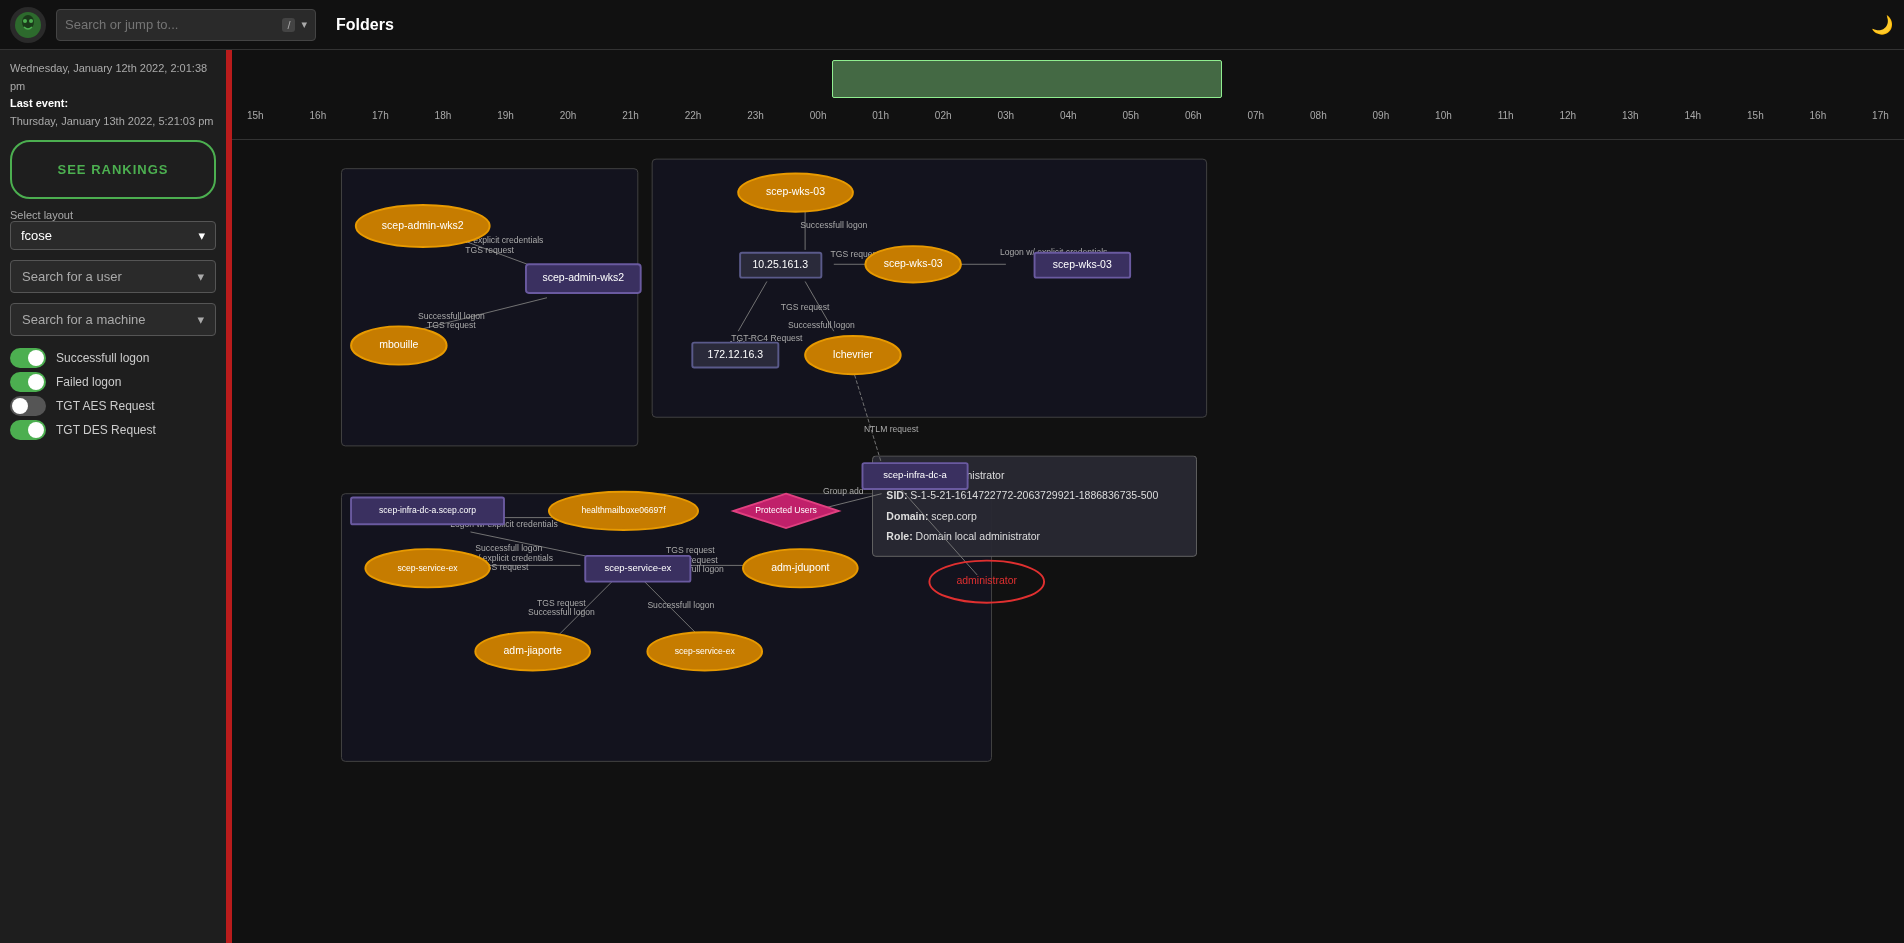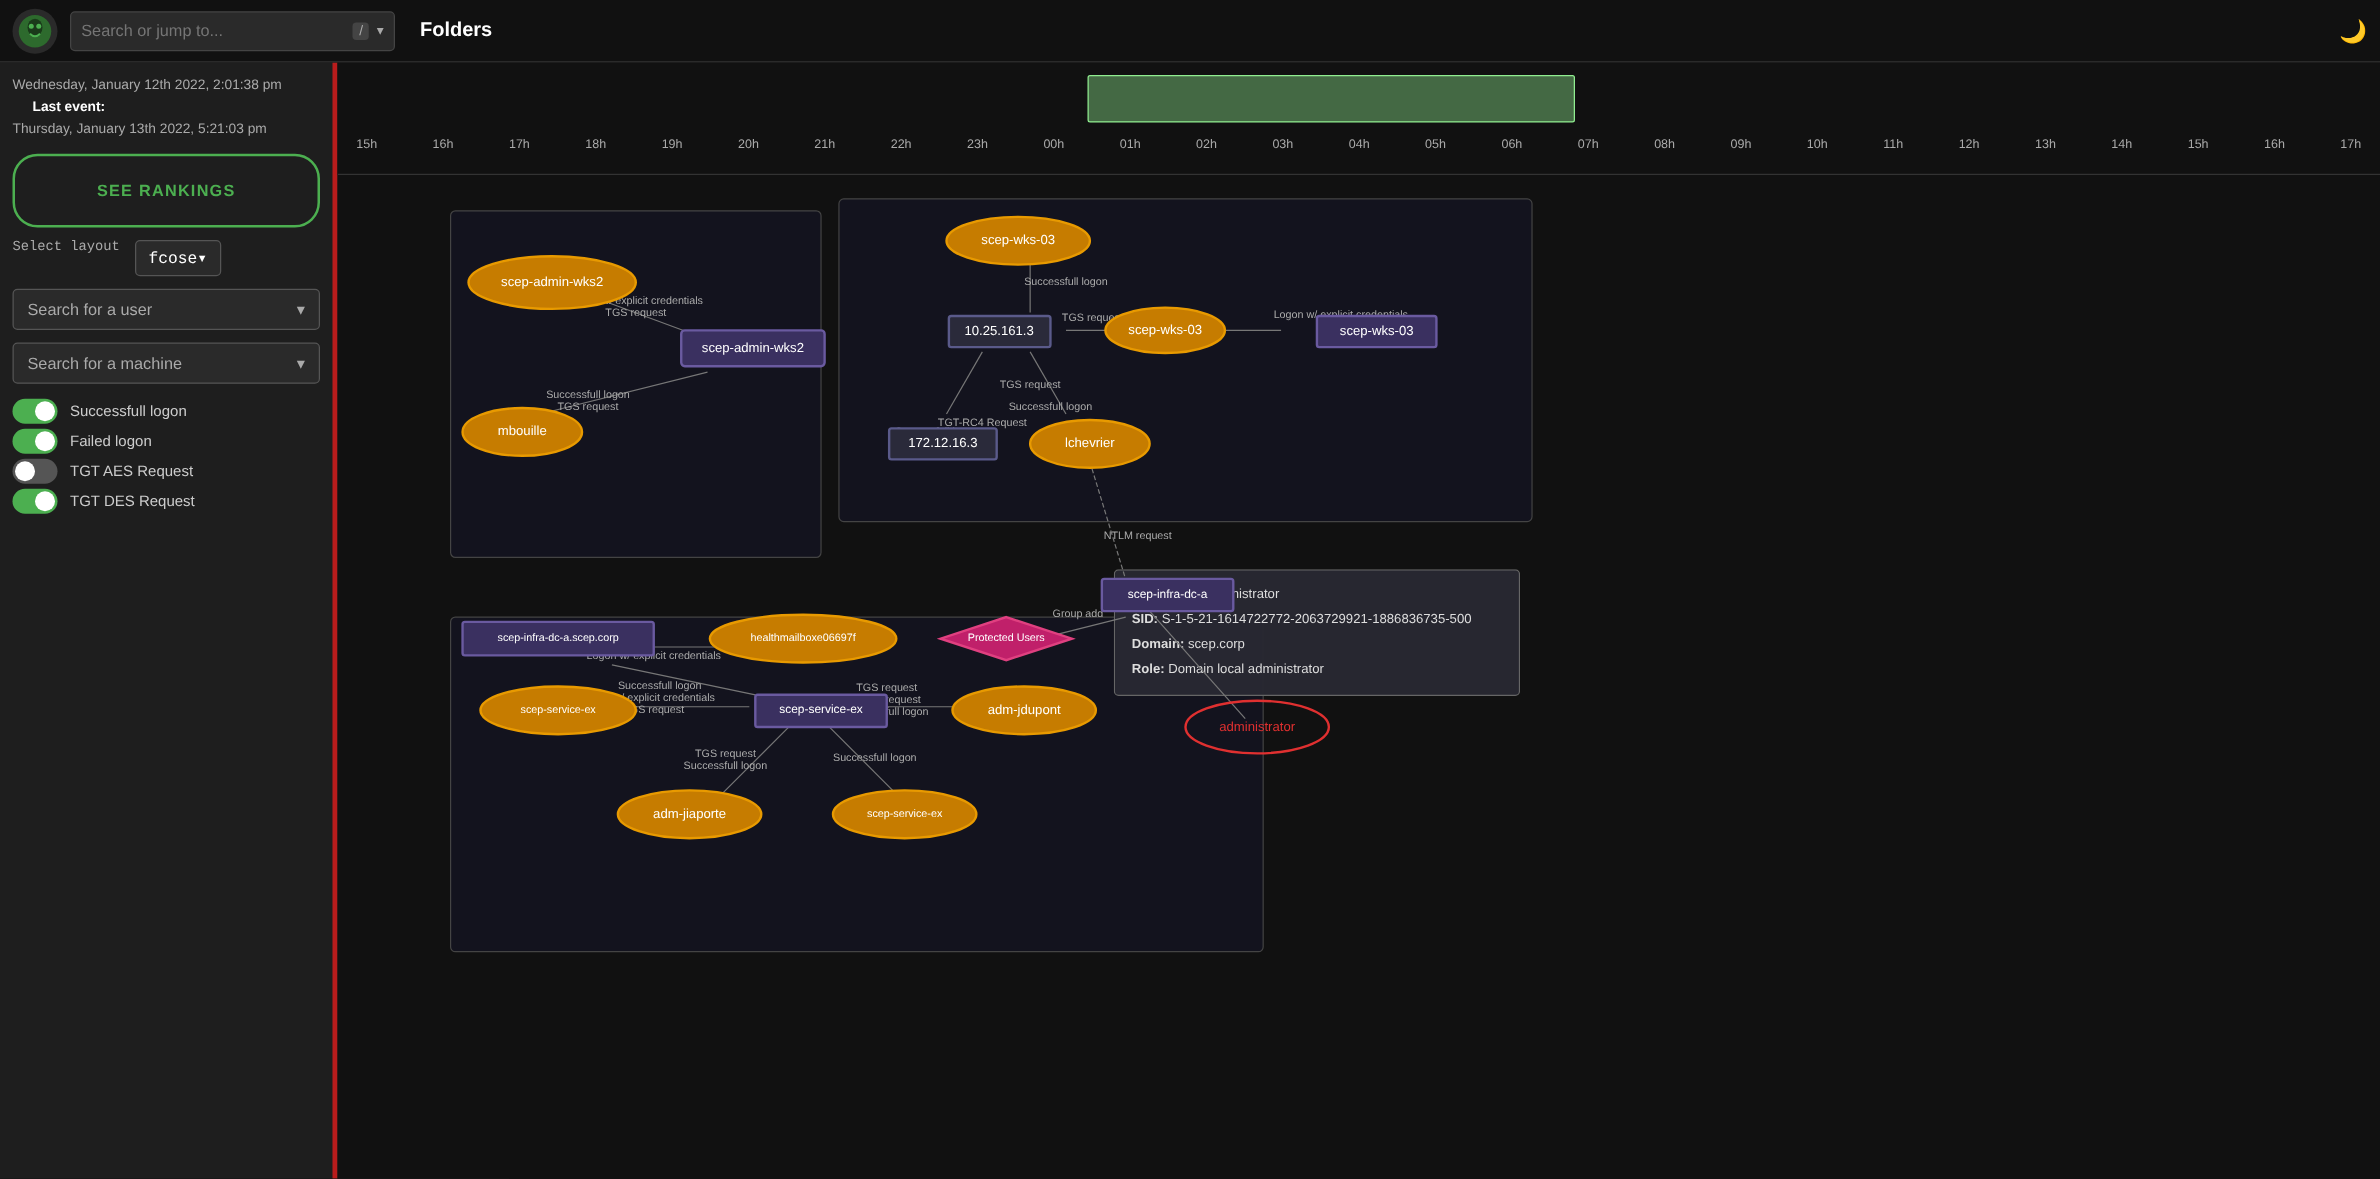--- a/index.html
+++ b/index.html
@@ -14,26 +14,26 @@
     .search-bar-slash { background: #444; color: #aaa; padding: 1px 5px; border-radius: 3px; font-size: 11px; }
     .search-bar-chevron { color: #aaa; font-size: 11px; }
     .topbar-folders { color: #fff; font-weight: 600; font-size: 16px; padding-left: 10px; }
     .topbar-right { margin-left: auto; display: flex; align-items: center; gap: 10px; }
     .moon-icon { color: #aaa; font-size: 18px; }
 
     
     .main-layout { display: flex; flex: 1; overflow: hidden; }
 
     
-    .sidebar { width: 270px; background: #1e1e1e; border-right: 4px solid #b91c1c; display: flex; flex-direction: column; padding: 10px; gap: 10px; flex-shrink: 0; overflow-y: auto; }
+    .sidebar { width: 232px; background: #1e1e1e; border-right: 6px solid #b91c1c; display: flex; flex-direction: column; padding: 10px; gap: 10px; flex-shrink: 0; overflow-y: auto; }
     .sidebar-datetime { color: #aaa; font-size: 11px; line-height: 1.6; }
-    .sidebar-datetime strong { color: #fff; font-size: 11px; margin-left: 16px; }
+    .sidebar-datetime strong { color: #fff; font-size: 11px; }
     .see-rankings-btn { background: transparent; border: 2px solid #4caf50; color: #4caf50; border-radius: 20px; padding: 20px 0; text-align: center; font-weight: 700; font-size: 13px; cursor: pointer; letter-spacing: 1px; }
 
-    .layout-select-wrap { display: flex; gap: 12px; font-family: Liberation Mono, monospace; }
+    .layout-select-wrap { display: flex; flex-direction: column; gap: 0; }
     .layout-label { color: #aaa; font-size: 11px; }
     .select-box { background: #2a2a2a; border: 1px solid #555; border-radius: 4px; color: #fff; padding: 6px 10px; font-size: 13px; display: flex; align-items: center; justify-content: space-between; cursor: pointer; }
 
     .search-dropdown { background: #2a2a2a; border: 1px solid #555; border-radius: 4px; color: #aaa; padding: 8px 11px; font-size: 13px; display: flex; align-items: center; justify-content: space-between; cursor: pointer; }
 
     .action-buttons { display: flex; gap: 4px; }
     .select-all-btn { background: #4caf50; border: none; color: #fff; font-weight: 700; font-size: 12px; padding: 10px 14px; border-radius: 4px; cursor: pointer; flex: 1; letter-spacing: 0.5px; }
     .remove-all-btn { background: #e53935; border: none; color: #fff; font-weight: 700; font-size: 12px; padding: 10px 14px; border-radius: 4px; cursor: pointer; flex: 1; letter-spacing: 0.5px; }
 
     .toggle-row { display: flex; align-items: center; gap: 10px; padding: 2px 0; }

